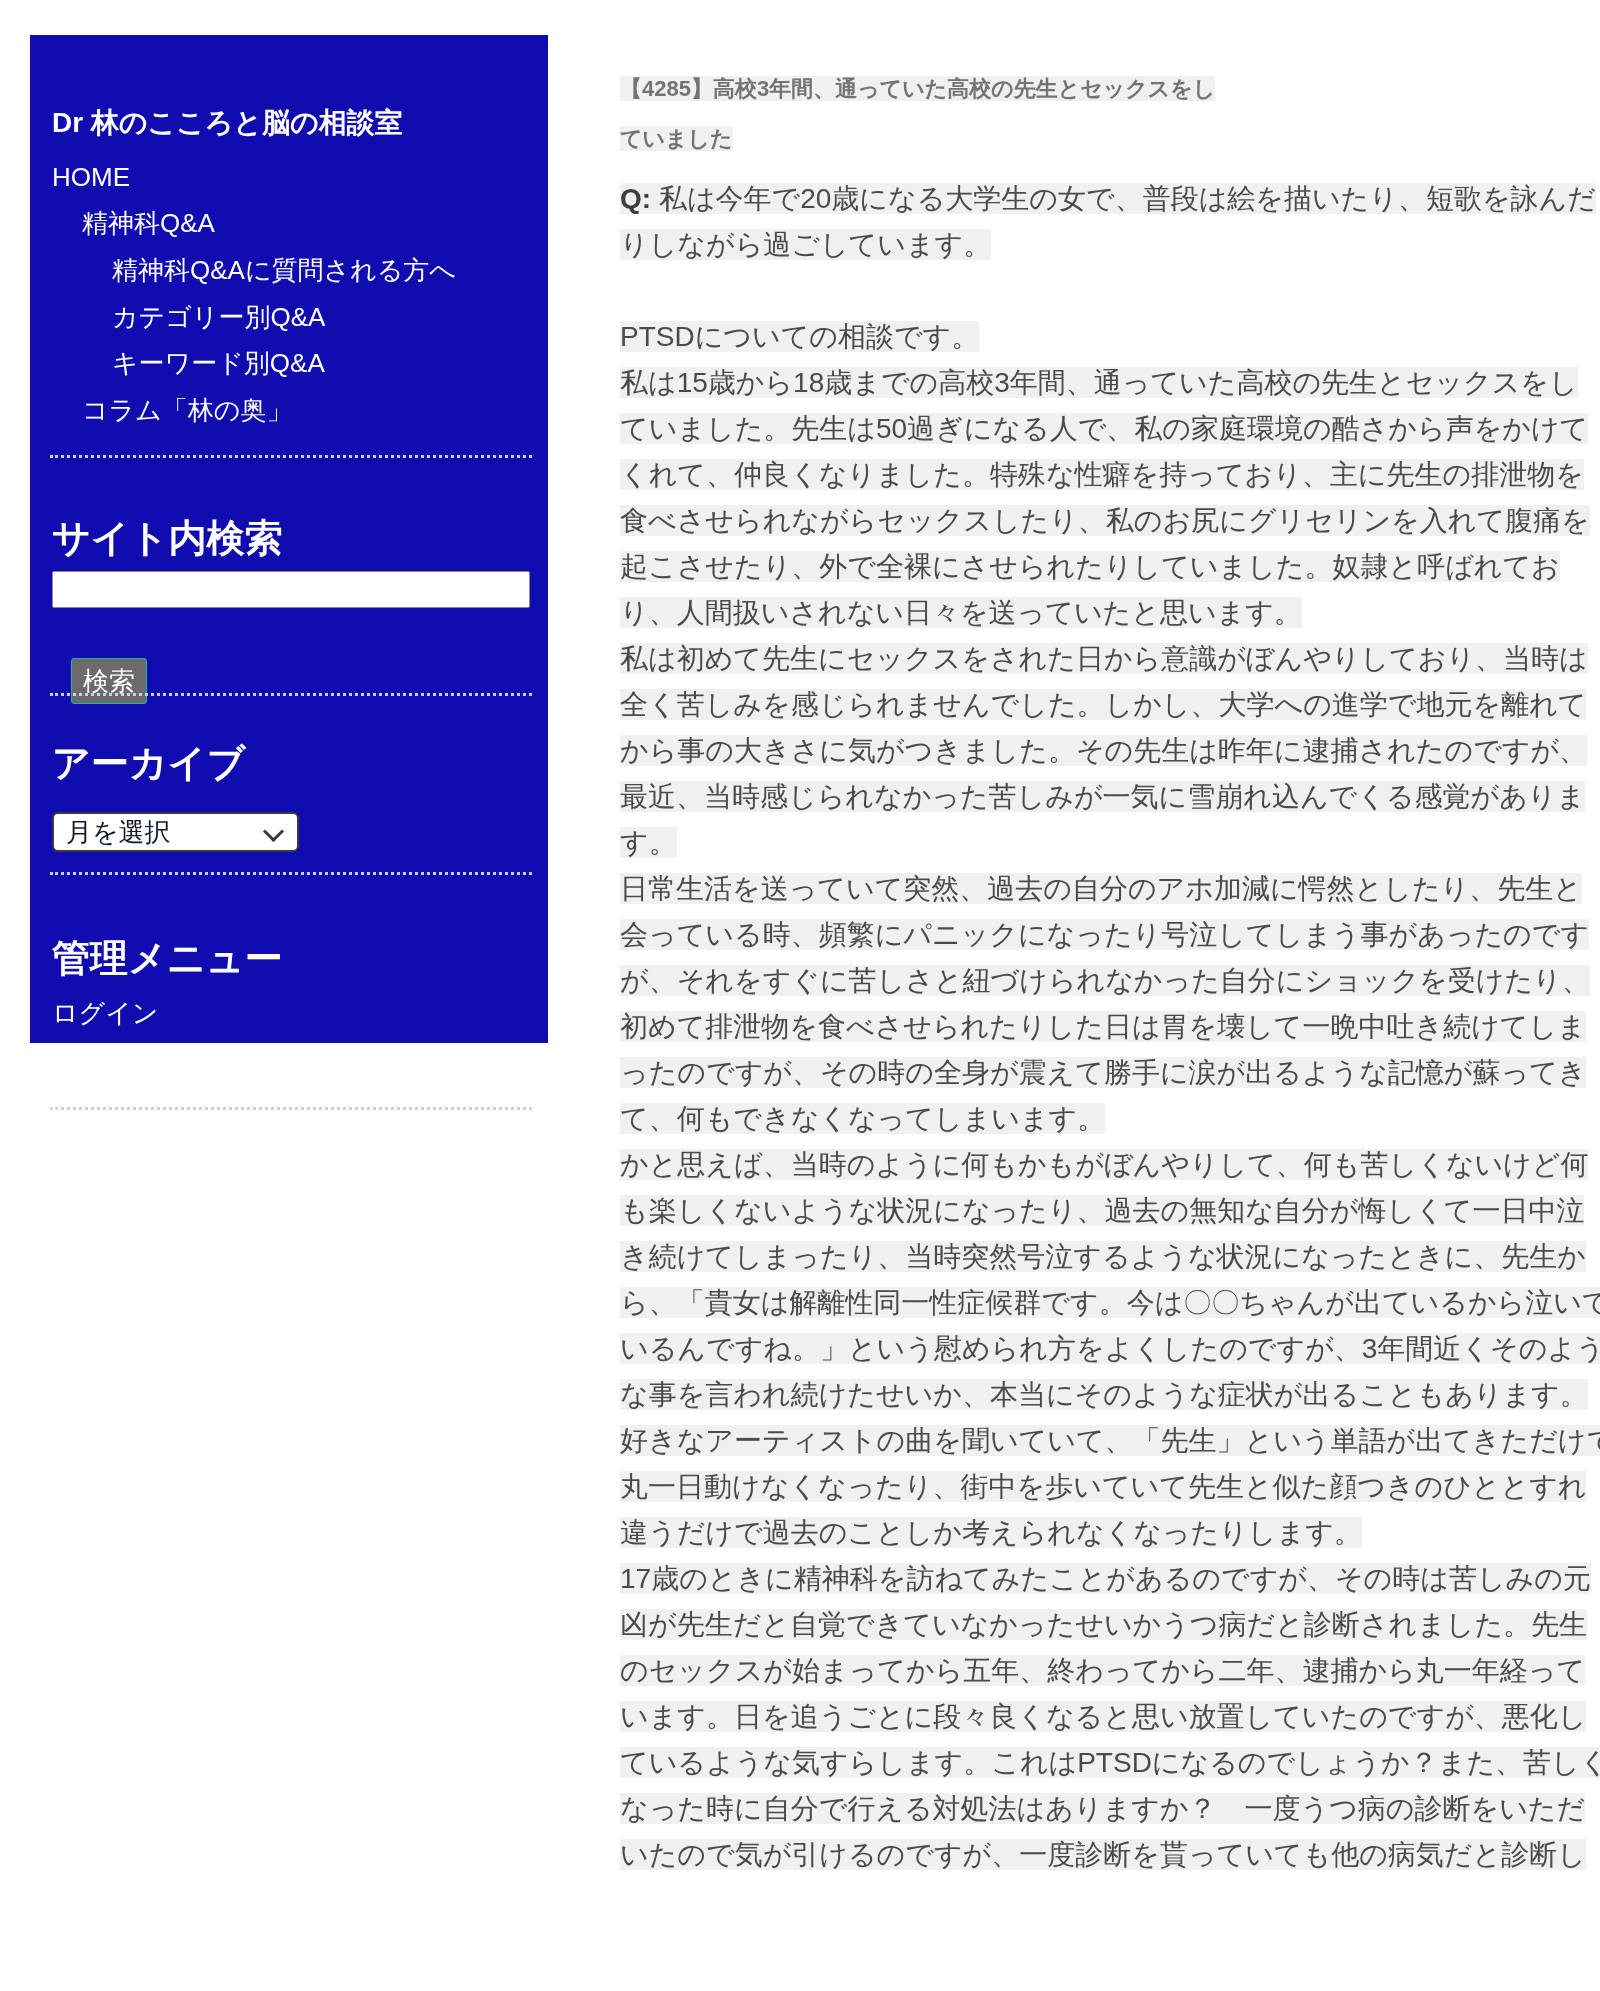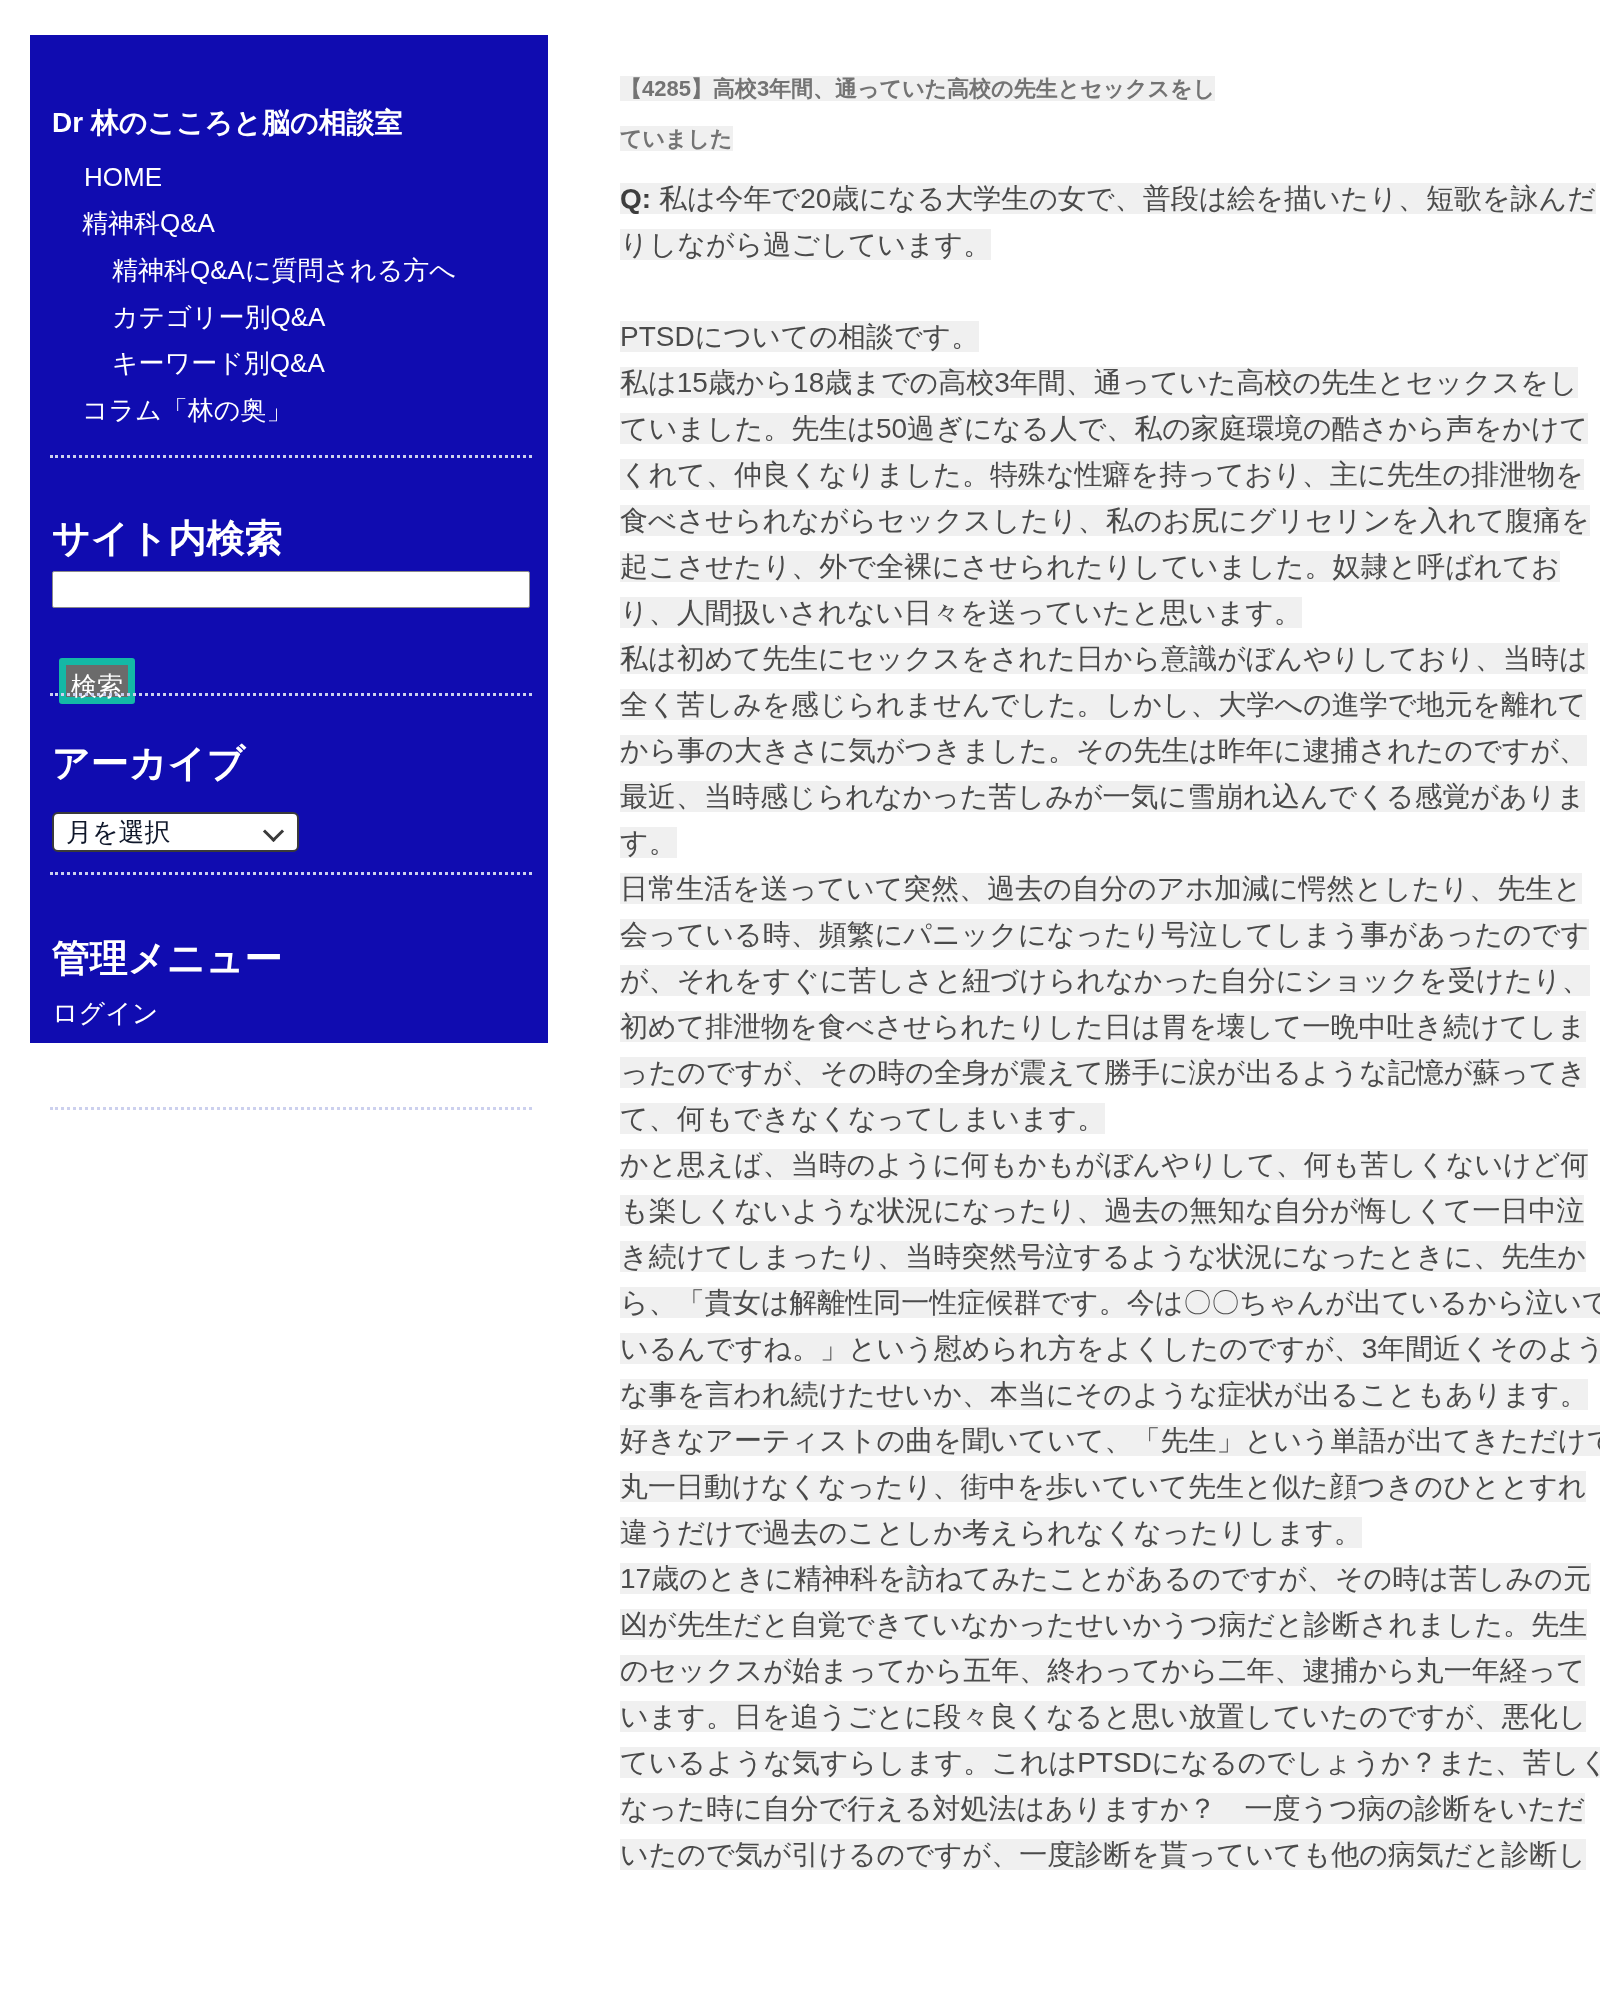--- a/index.html
+++ b/index.html
@@ -12,34 +12,34 @@
   }
   
   .sidebar{
     position:absolute;left:30px;top:35px;width:518px;height:1008px;
     background:#100cb0;
   }
   .sidebar *{color:#ffffff;}
   .s-abs{position:absolute;left:22px;white-space:nowrap;}
   .brand{top:68px;font-size:28px;font-weight:bold;line-height:40px;}
   .nav-item{height:46px;line-height:46px;font-size:26px;text-decoration:none;display:block;}
-  .ind-0{left:22px;margin-left:32px;} .ind-1{left:52px;} .ind-2{left:82px;}
+  .ind-0{left:22px;} .ind-1{left:52px;} .ind-2{left:82px;}
   .s-heading{font-size:38px;font-weight:bold;height:46px;line-height:46px;}
   .divider{
     position:absolute;left:20px;width:482px;height:0;
     border-top:3px dotted #ccd0ee;
   }
   .search-input{
     position:absolute;left:22px;top:536px;width:478px;height:37px;
     box-sizing:border-box;background:#ffffff;border:1px solid #8a8a8a;
     border-radius:2px;font-size:24px;color:#222;padding:0 8px;outline:none;
   }
   .search-btn{
-    position:absolute;left:29px;top:623px;width:76px;height:46px;
-    background:#6b6b6b;border:7px solid #14b8a6;border-radius:3px;
+    position:absolute;left:41px;top:623px;width:76px;height:46px;
+    background:#6b6b6b;border:1px solid #14b8a6;border-radius:3px;
     font-size:26px;line-height:42px;text-align:center;cursor:pointer;
     font-family:inherit;padding:0;
   }
   .archive-select{
     position:absolute;left:22px;top:777px;width:247px;height:40px;
     box-sizing:border-box;background:#ffffff;border:2px solid #3a3a3a;
     border-radius:6px;cursor:pointer;
   }
   .archive-select .sel-label{
     color:#0f172a;font-size:26px;line-height:36px;padding-left:12px;display:block;

